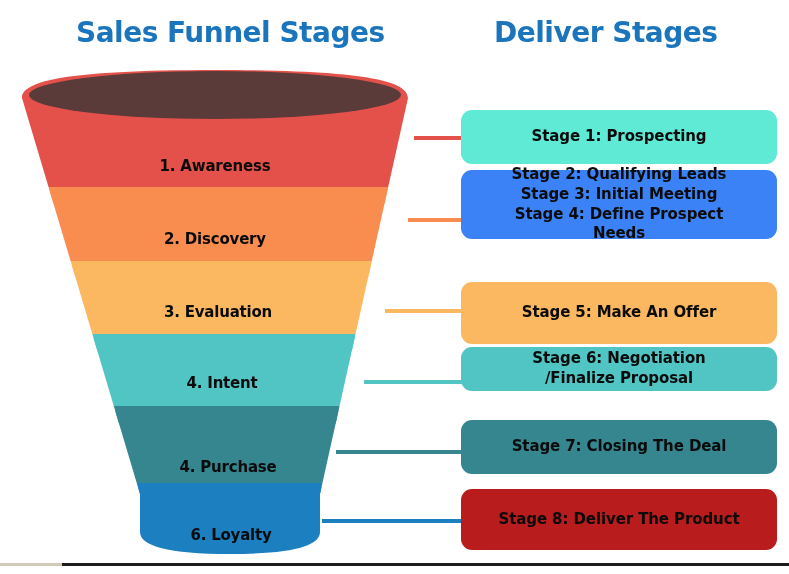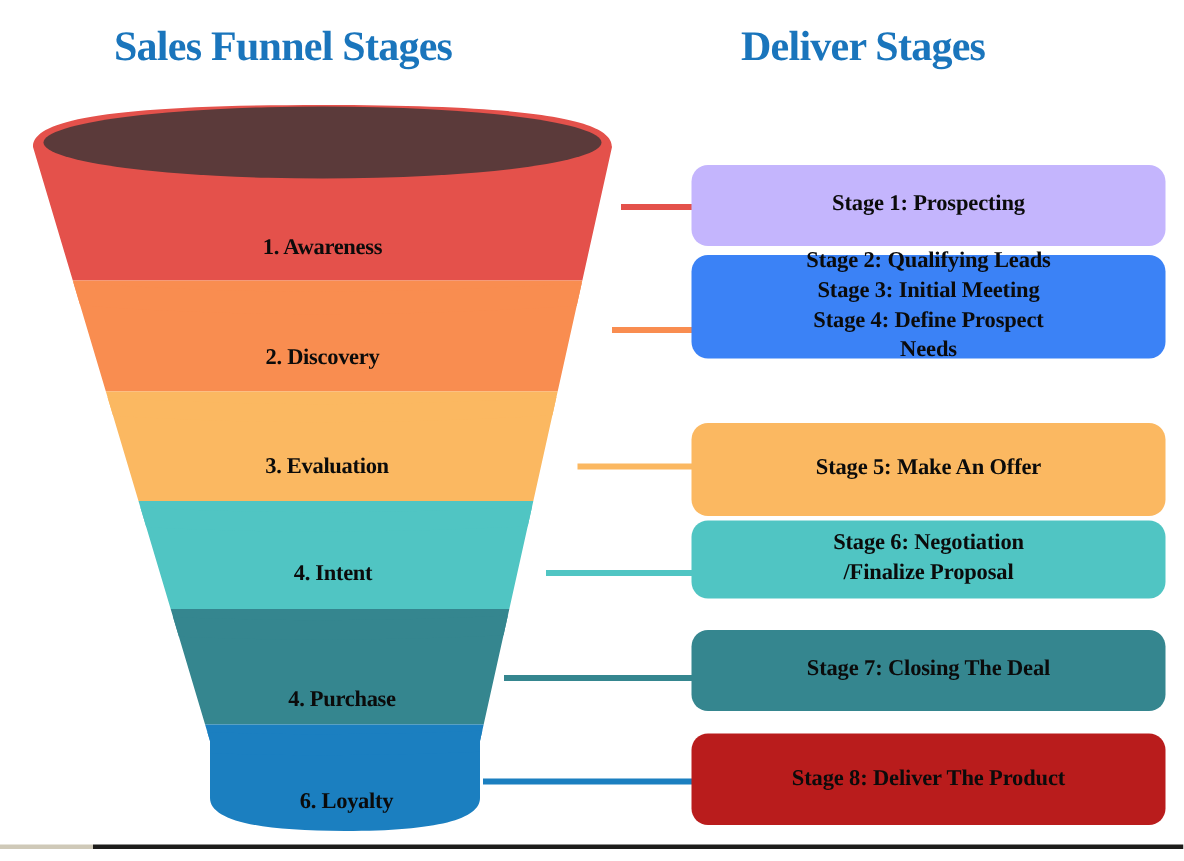--- a/index.html
+++ b/index.html
@@ -13,21 +13,20 @@
     position: relative;
     overflow: hidden;
     font-family: "DejaVu Sans", "Liberation Sans", sans-serif;
   }
 
   #canvas {
     position: absolute;
     inset: 0;
     width: 789px;
     height: 574px;
-    font-family: Liberation Serif, serif;
   }
 
   .title {
     position: absolute;
     font-weight: bold;
     font-size: 28px;
     letter-spacing: -0.5px;
     color: #1a75bc;
     white-space: nowrap;
   }
@@ -174,33 +173,33 @@
   <svg id="connectors" width="789" height="574" style="position:absolute; left:0; top:0; pointer-events:none;">
     <rect id="conn0" x="414" y="136" width="62" height="4" fill="#e4514b"></rect>
     <rect id="conn1" x="408" y="218" width="68" height="4" fill="#f98d50"></rect>
     <rect id="conn2" x="385" y="309" width="91" height="4" fill="#fbb861"></rect>
     <rect id="conn3" x="364" y="380" width="112" height="4" fill="#50c5c3"></rect>
     <rect id="conn4" x="336" y="450" width="140" height="4" fill="#35868f"></rect>
     <rect id="conn5" x="322" y="519" width="154" height="4" fill="#1b7fc0"></rect>
   </svg>
 
   <div id="pipeline">
-    <div class="pbox" id="pbox0" style="top: 110px; height: 54px; background: #c4b5fd;">
+    <div class="pbox" id="pbox0" style="top: 110px; height: 54px; background: #5eead4;">
       <span class="ptext">Stage 1: Prospecting</span>
     </div>
     <div class="pbox" id="pbox1" style="top: 170px; height: 69px; background: #3b82f6;">
       <span class="ptext">Stage 2: Qualifying Leads
 Stage  3:  Initial  Meeting
 Stage 4: Define Prospect
 Needs</span>
     </div>
     <div class="pbox" id="pbox2" style="top: 282px; height: 62px; background: rgb(251, 184, 97);">
       <span class="ptext">Stage 5: Make An Offer</span>
     </div>
-    <div class="pbox" id="pbox3" style="top: 347px; height: 52px; background: rgb(80, 197, 195);">
+    <div class="pbox" id="pbox3" style="top: 347px; height: 44px; background: rgb(80, 197, 195);">
       <span class="ptext">Stage 6: Negotiation
 /Finalize Proposal</span>
     </div>
     <div class="pbox" id="pbox4" style="top: 420px; height: 54px; background: rgb(53, 134, 143);">
       <span class="ptext">Stage 7: Closing The Deal</span>
     </div>
     <div class="pbox" id="pbox5" style="top: 489px; height: 61px; background: #b91c1c;">
       <span class="ptext">Stage 8: Deliver The Product</span>
     </div>
   </div>

